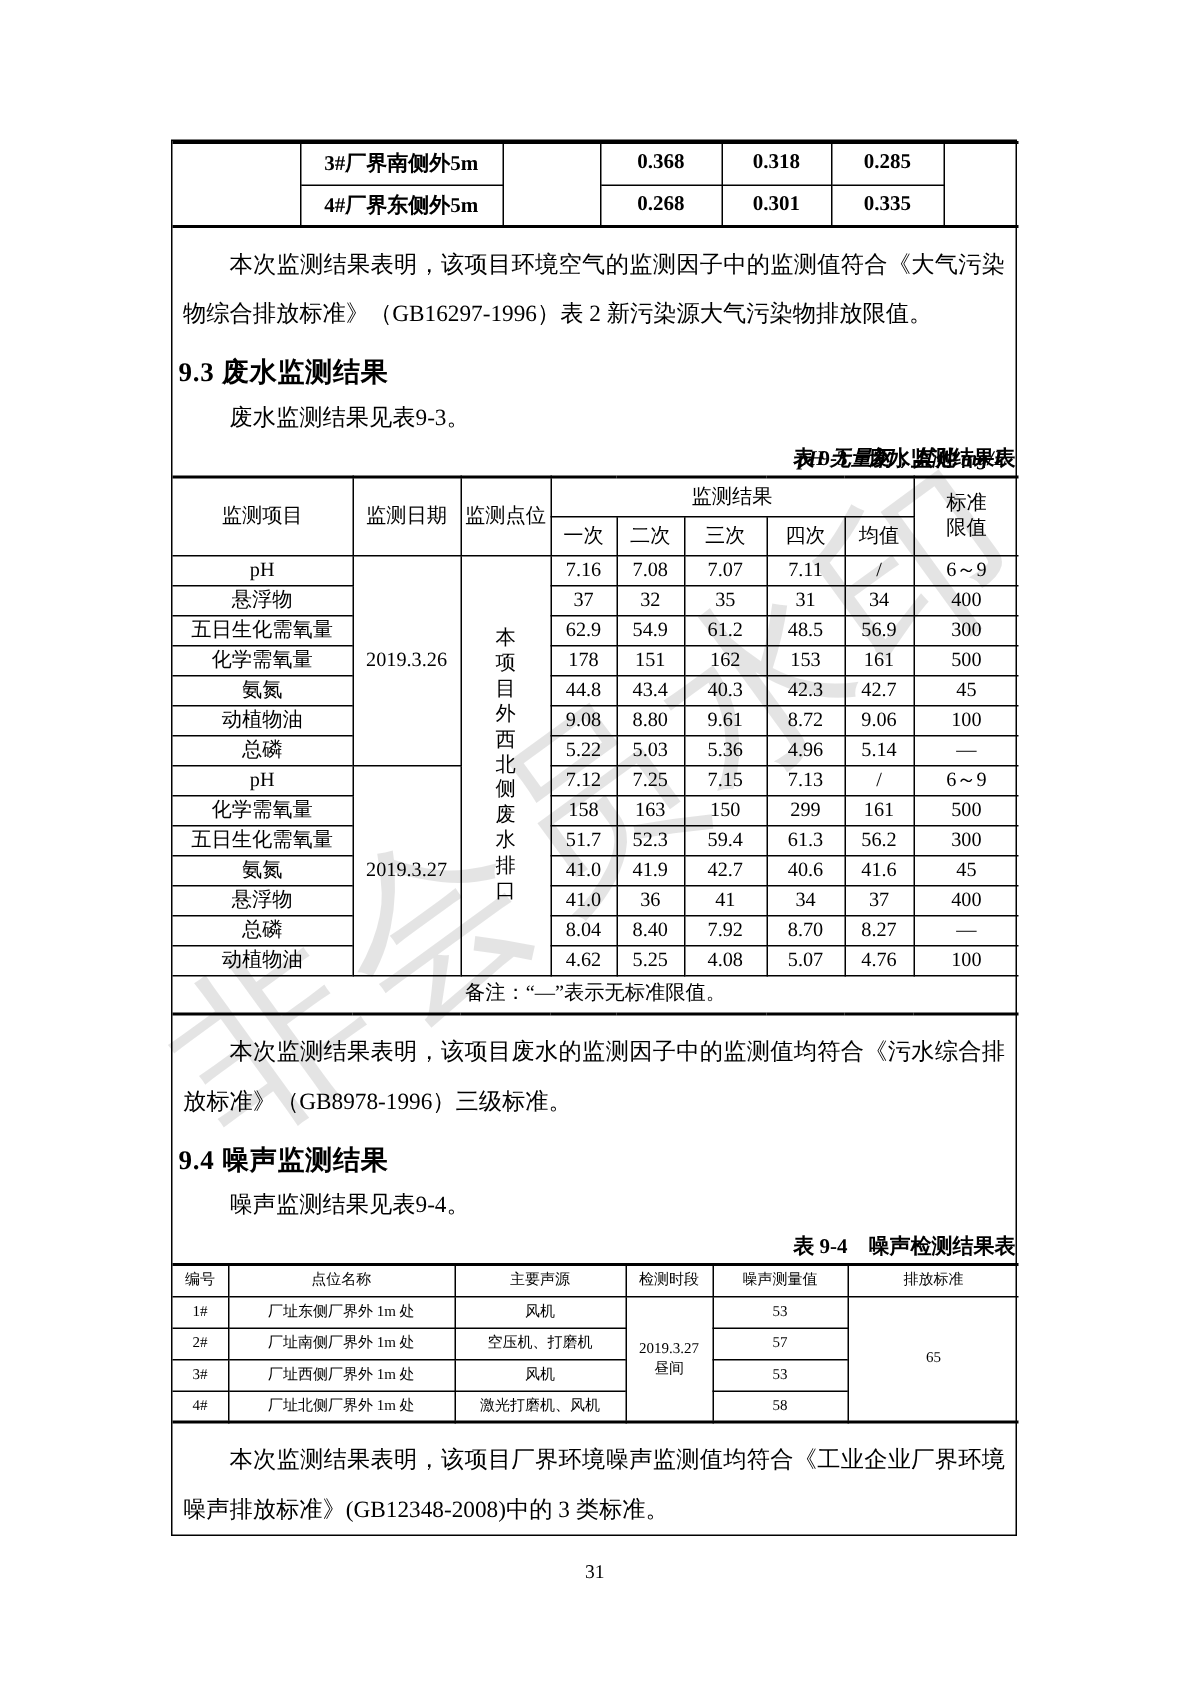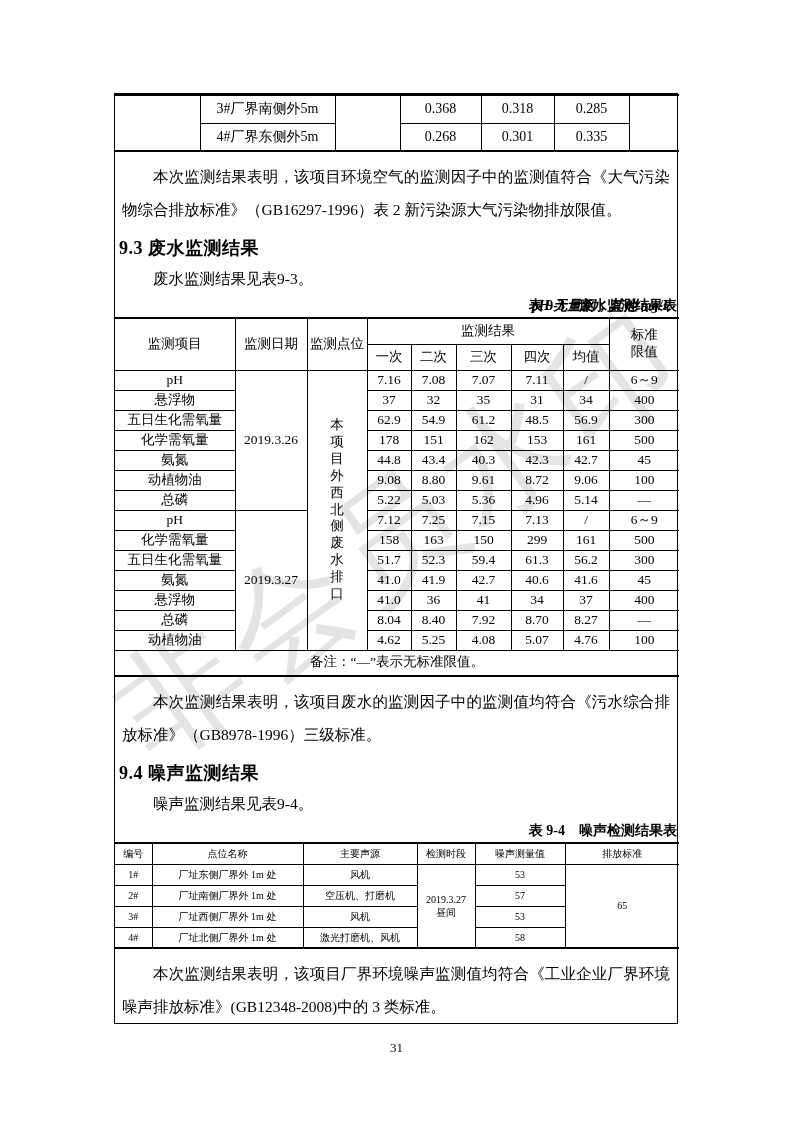--- a/index.html
+++ b/index.html
@@ -11,21 +11,21 @@
   .frame{
     position:absolute;left:114px;top:93px;width:564px;min-height:927px;
     border:1px solid #000;box-sizing:border-box;background:transparent;
   }
   table{width:100%;border-collapse:collapse;table-layout:fixed;}
   td{border:1px solid #000;text-align:center;vertical-align:middle;padding:0 2px;box-sizing:border-box;}
   td:first-child{border-left:none;}
   td:last-child{border-right:none;}
   
   .air-t{border-top:2.8px solid #000;border-bottom:2.8px solid #000;font-size:14px;}
-  .air-t td{height:28px;}
+  .air-t td{height:28px;font-weight:bold;}
   
   .para{font-size:15.5px;line-height:33px;text-align:justify;text-indent:31px;margin:8px 7px 0 7px;}
   .h2{font-size:18px;font-weight:bold;margin:10px 0 0 4px;letter-spacing:0.5px;font-family:Liberation Serif, serif;}
   .intro{font-size:15.5px;line-height:26px;text-indent:31px;margin:6px 7px 0 7px;}
   .caption-row{position:relative;margin-top:5px;height:20px;font-weight:bold;font-size:14px;}
   .caption-center{text-align:right;}
   .caption-unit{position:absolute;right:6px;top:0;font-style:italic;}
   
   .wt{border-top:2.8px solid #000;border-bottom:2.8px solid #000;font-size:13.5px;}
   .wt td{height:20px;line-height:1.25;}

